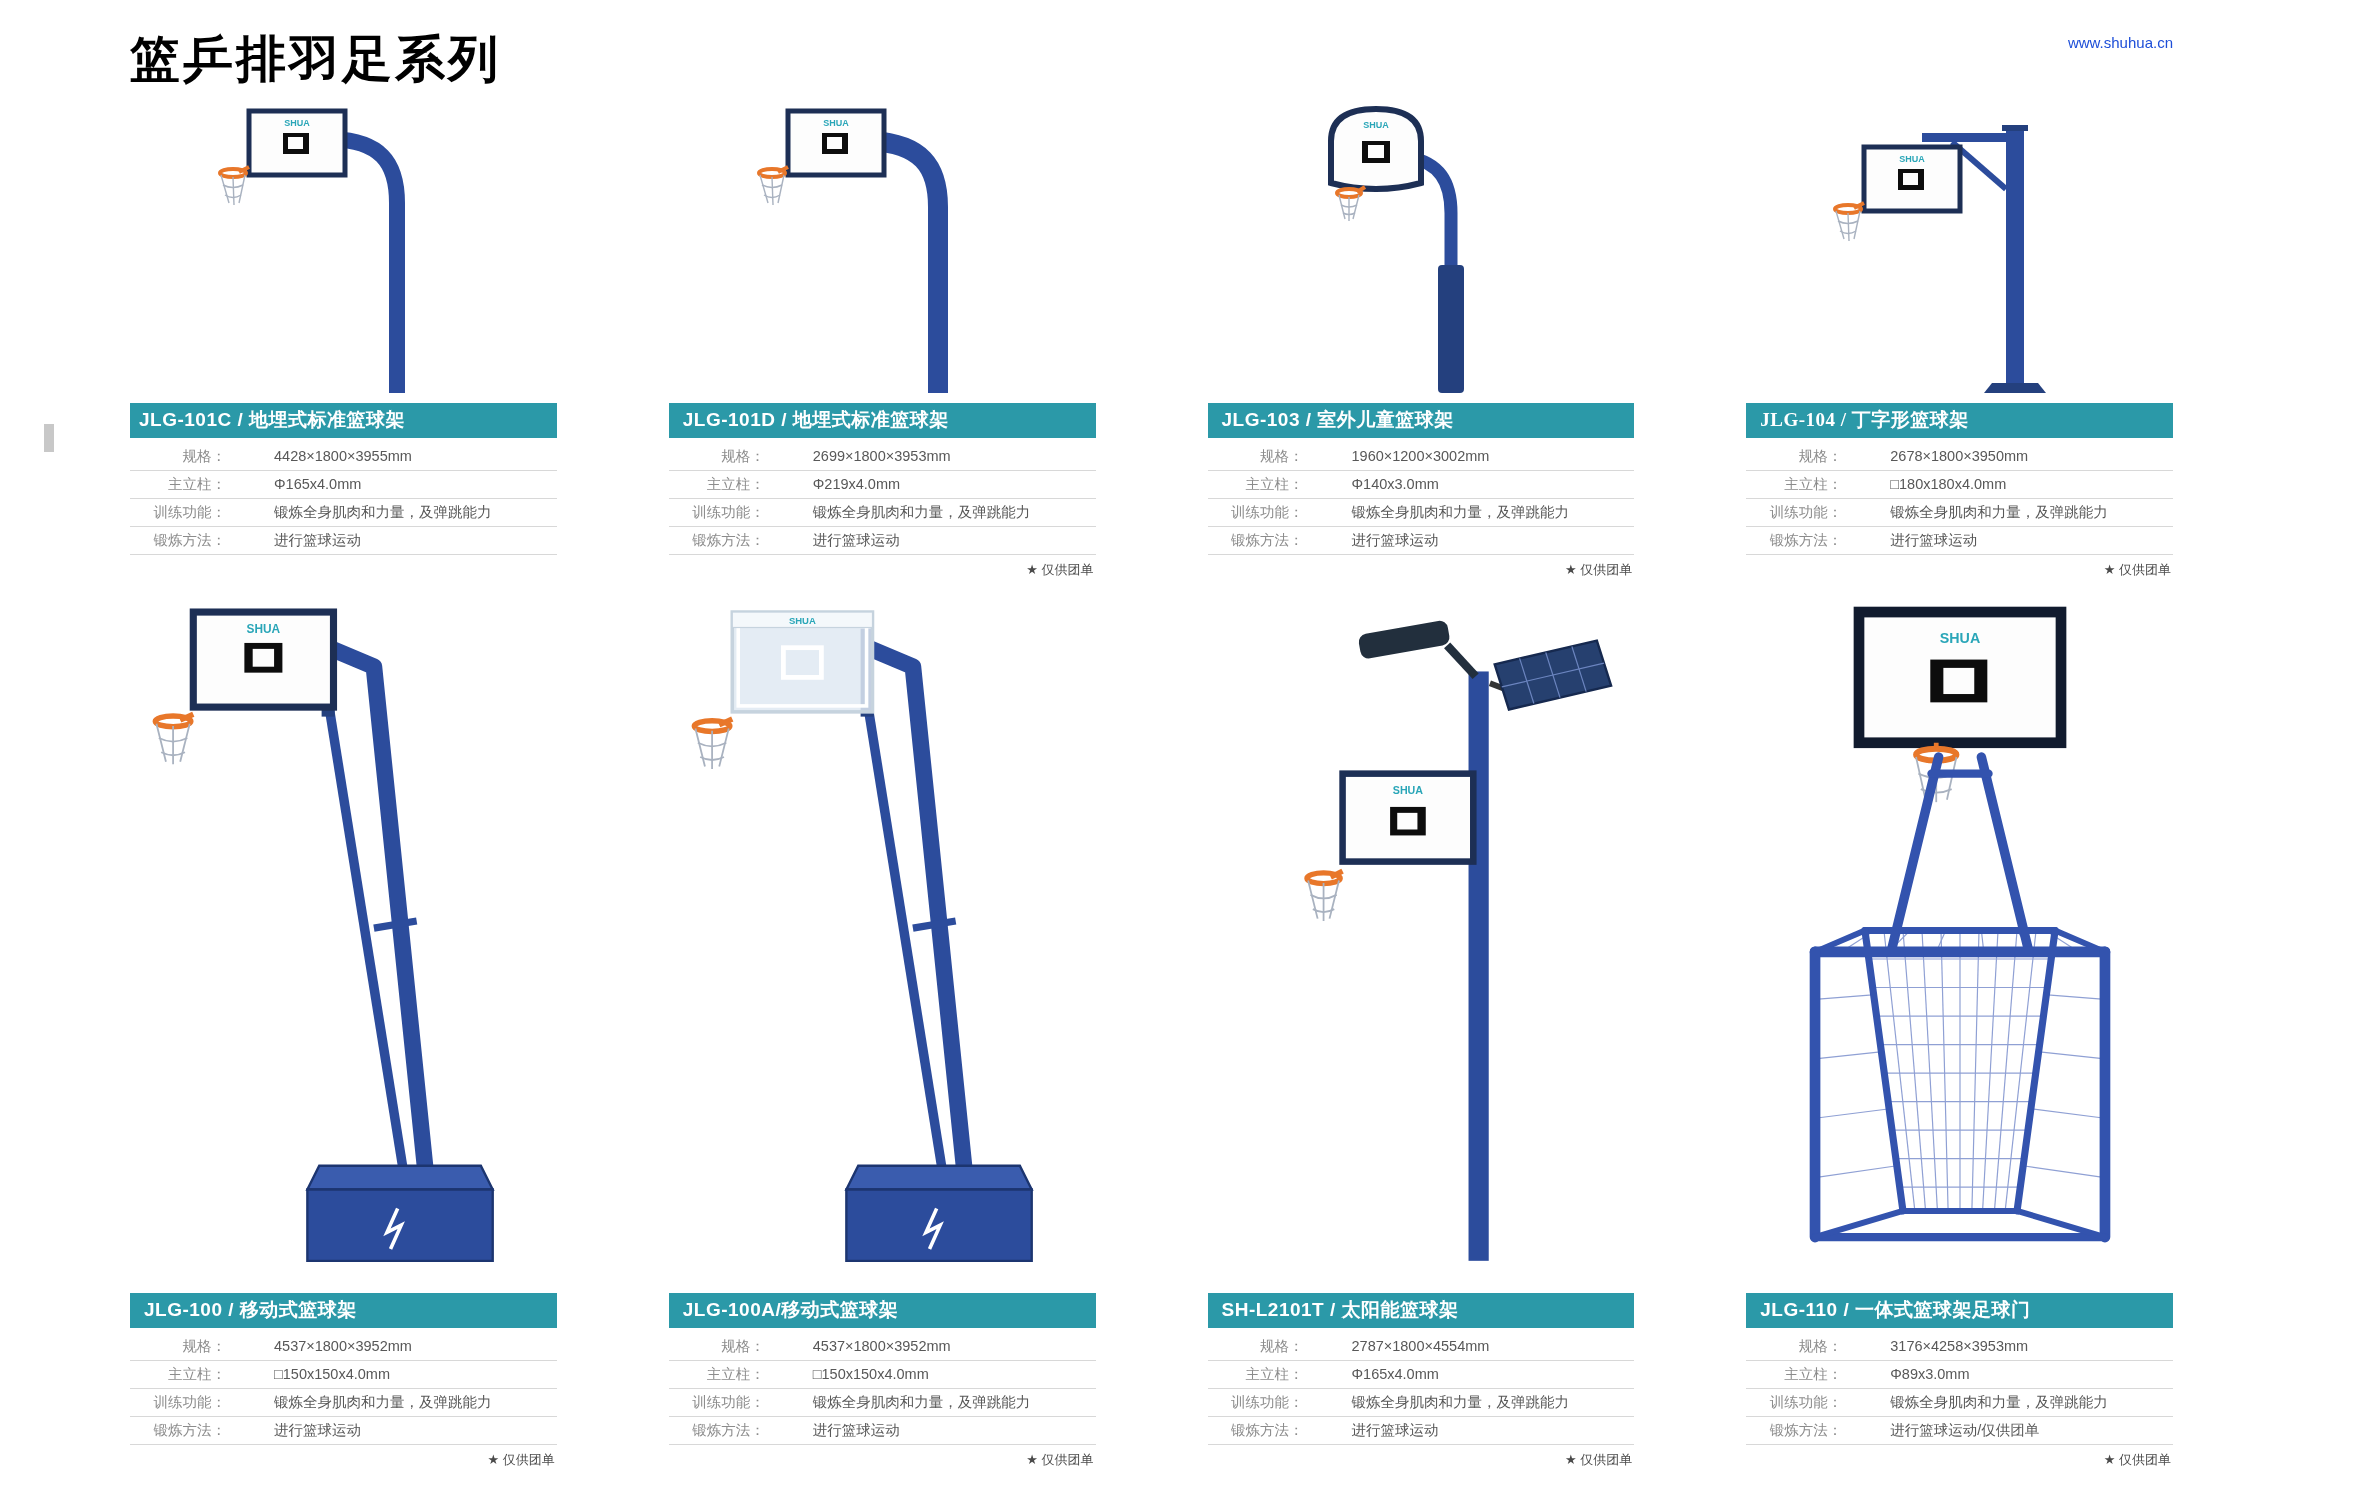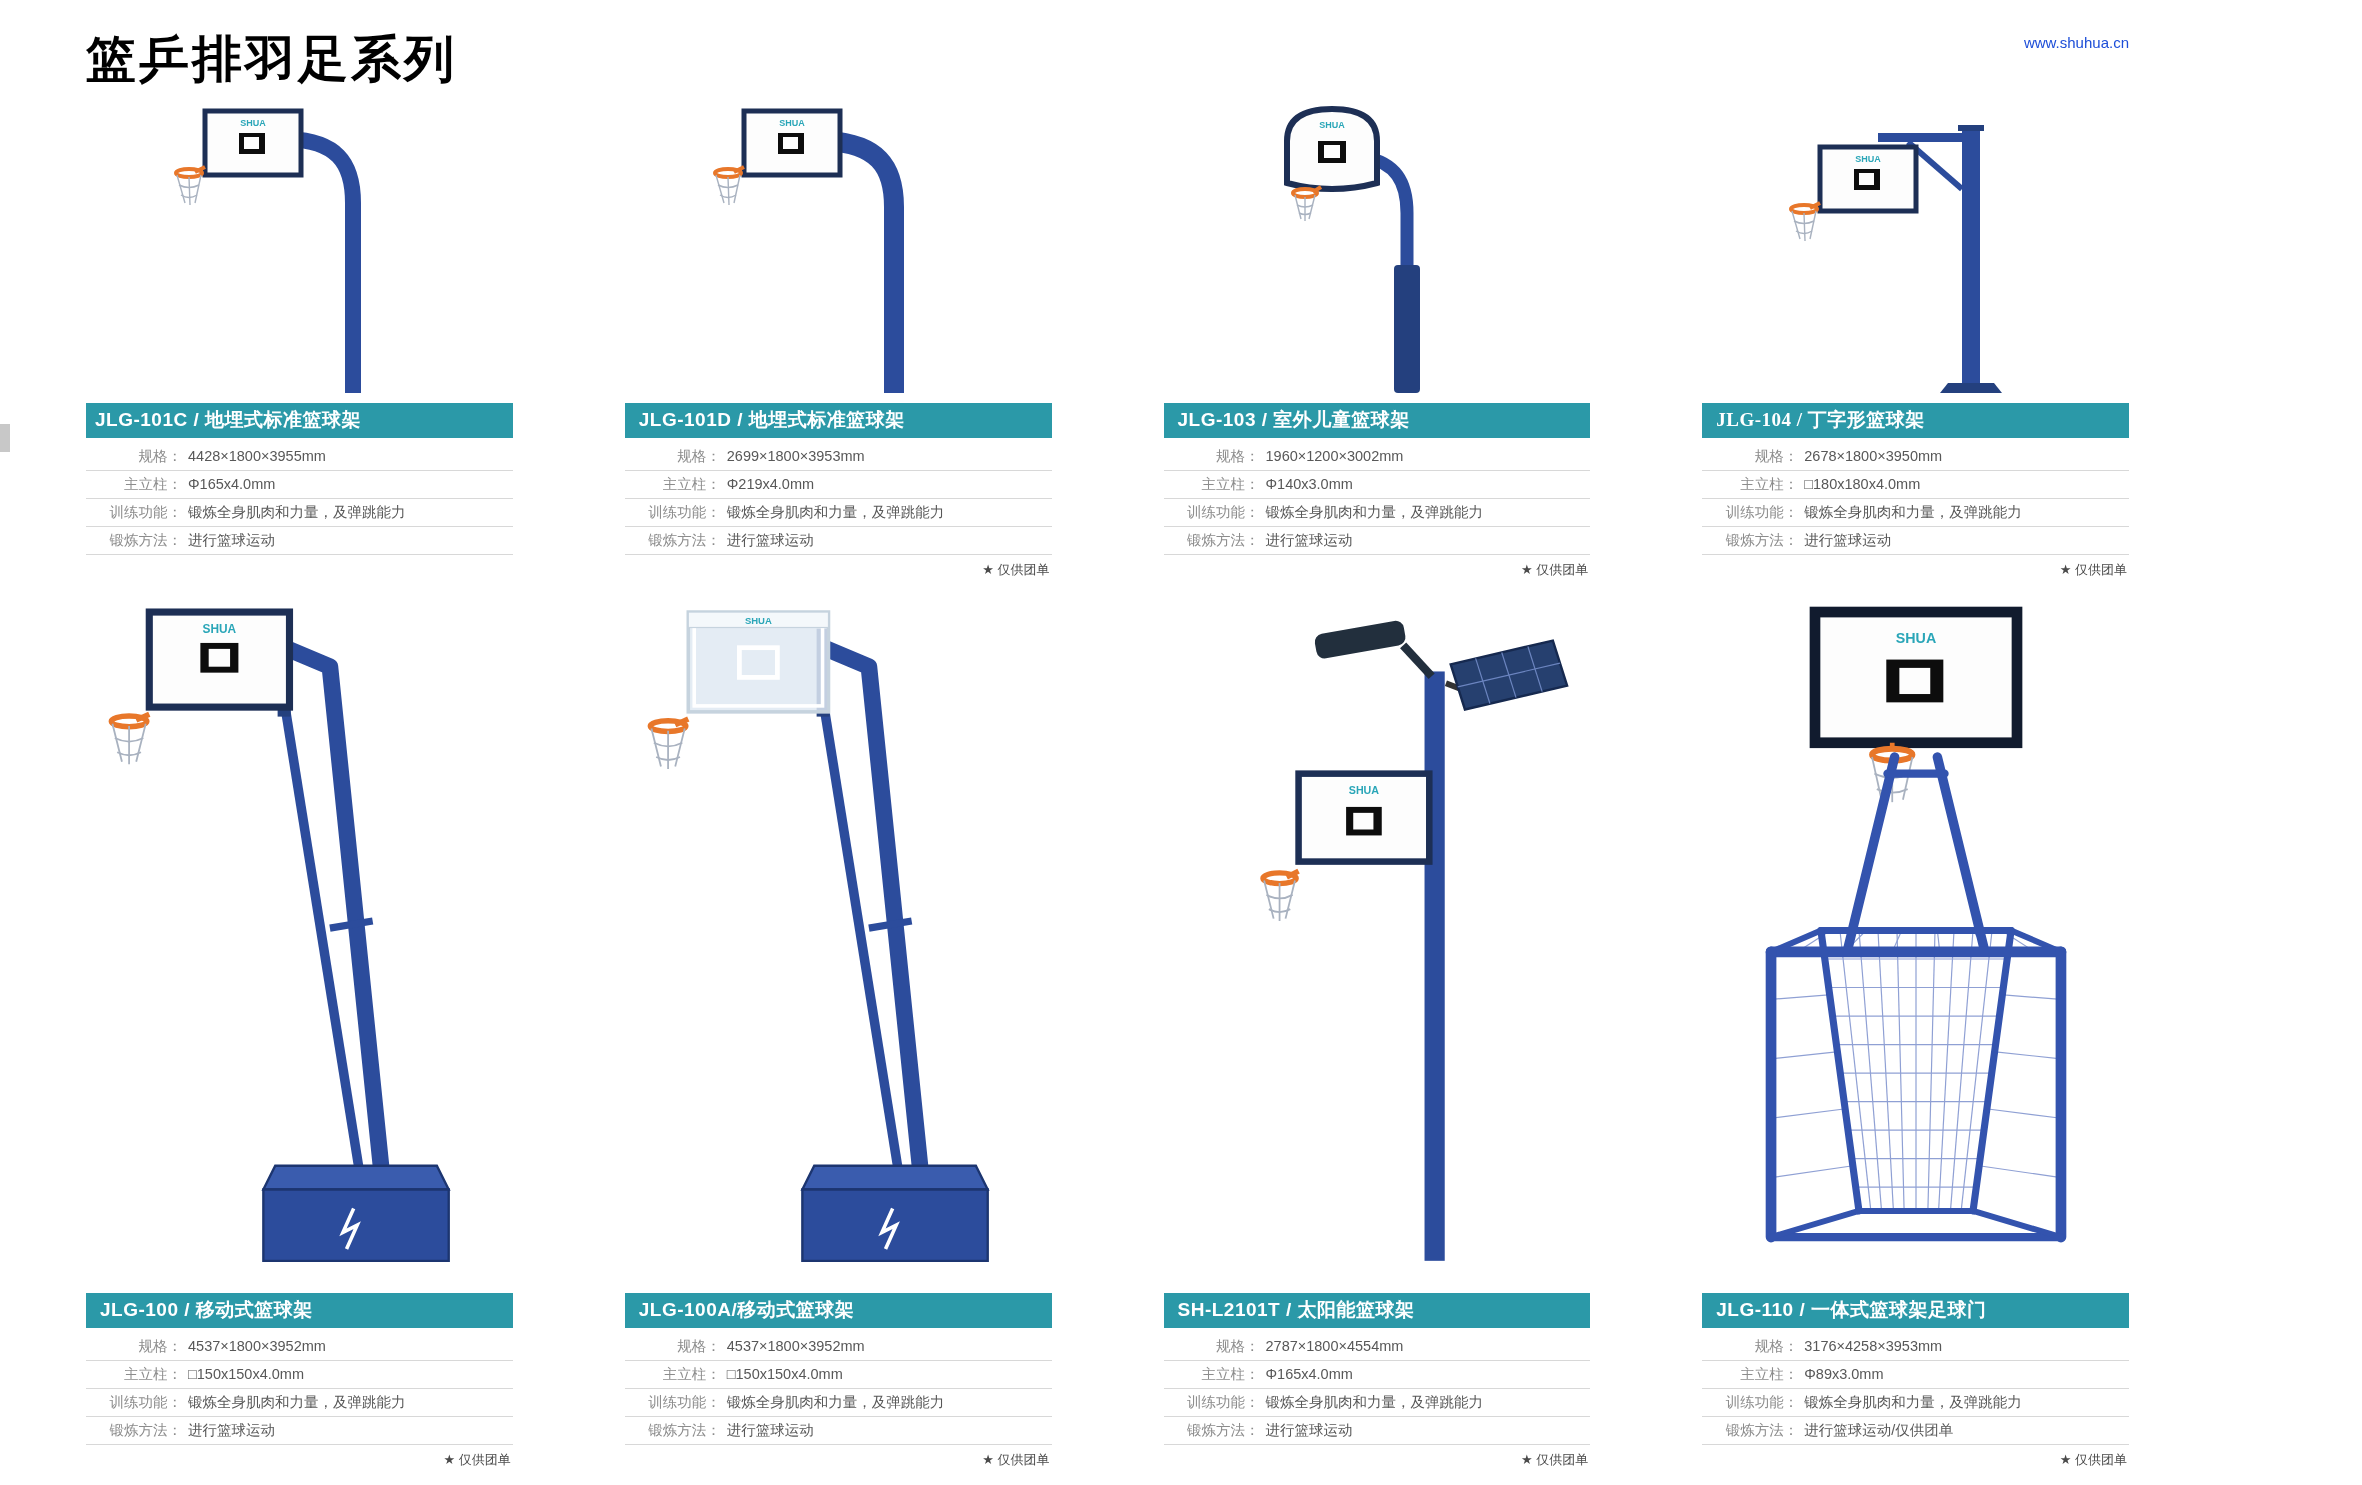--- a/index.html
+++ b/index.html
@@ -1,34 +1,34 @@
 <!DOCTYPE html>
 <html><head>
 <meta charset="utf-8">
 <style>
   * { margin:0; padding:0; box-sizing:border-box; }
   html,body { width:2362px; height:1485px; background:#ffffff;
     font-family:"Liberation Sans","DejaVu Sans",sans-serif; overflow:hidden; }
-  .page { position:relative; width:2195px; height:1485px; background:#fff; }
+  .page { position:relative; width:2195px; height:1485px; background:#fff;margin-left:44px; }
   .top-bar { display:flex; justify-content:space-between; align-items:flex-start;
     padding:26px 66px 0 86px; }
   .page-title { font-size:50px; font-weight:bold; color:#000; letter-spacing:3px; }
   .site-url { font-size:15px; color:#1d4ed8; margin-top:8px; }
   .grid { display:grid; grid-template-columns:repeat(4,1fr); column-gap:112px;
     padding:0 66px 0 86px; }
   .grid.row2 { margin-top:8px; }
   .card { display:flex; flex-direction:column; }
   .image-area { display:flex; align-items:flex-end; justify-content:center; overflow:hidden; }
   .row1 .image-area { height:302px; }
   .row2 .image-area { height:700px; }
   .model-bar { margin-top:8px; background:#2B99A8; color:#fff; font-size:19px;
     font-weight:bold; padding:4px 10px 5px 14px; letter-spacing:.5px; white-space:nowrap; }
   .specs { margin-top:5px; }
   .spec-row { display:flex; align-items:baseline; border-bottom:1px solid #d8d8d8;
-    padding:4px 0 4px; min-height:24px; }
+    padding:4px 0 4px; min-height:24px;gap:42px; }
   .spec-label { flex:0 0 96px; text-align:right; color:#8c8c8c; font-size:14.5px; }
   .spec-value { flex:1; color:#585858; font-size:14.5px; padding-left:6px; }
   .group-note { text-align:right; font-size:13px; color:#4a4a4a; margin-top:6px;
     padding-right:2px; height:16px; }
   .edge-tab { position:absolute; left:0; top:424px; width:10px; height:28px; background:#c8c8c8; }
   svg { display:block; }
 </style>
 </head>
 <body>
 

